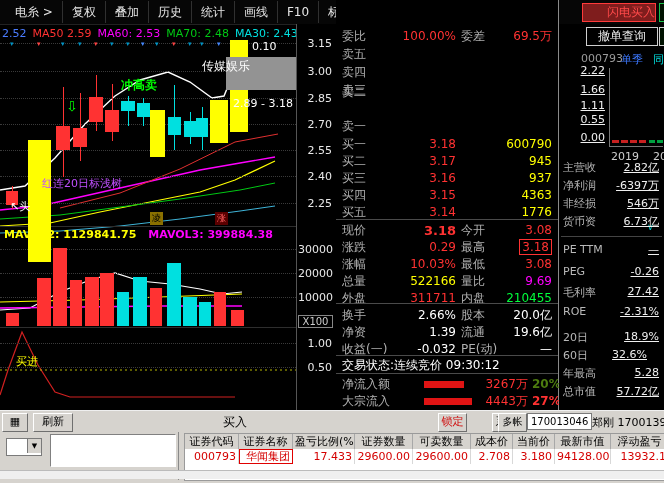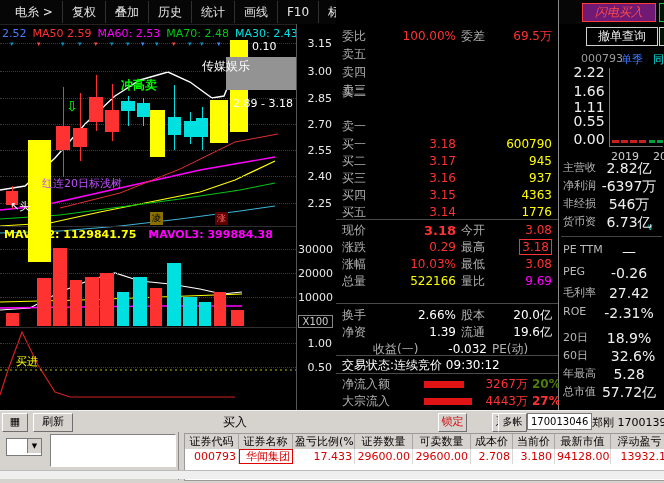--- a/index.html
+++ b/index.html
@@ -7,21 +7,21 @@
        font-family:"DejaVu Sans","Liberation Sans",sans-serif;font-size:12px;color:#ddd;}
   .abs{position:absolute;}
   
   #topbar{position:absolute;left:0;top:0;width:664px;height:24px;background:#060606;border-bottom:1px solid #222;}
   #menu-items{position:absolute;left:6px;top:0;height:24px;display:flex;align-items:center;}
   .menu-item{padding:0 9px;height:22px;line-height:22px;color:#e6e6e6;border-right:1px solid #303030;white-space:nowrap;cursor:default;}
   #stock-title{position:absolute;left:358px;top:2px;height:20px;white-space:nowrap;}
   #stock-icon{color:#ff3030;font-weight:bold;font-size:10px;margin-right:3px;}
   #stock-code{color:#ffff00;font-weight:bold;font-size:13px;}
   #stock-name{color:#00e5ff;font-weight:bold;font-size:14px;margin-left:6px;}
-  .flashbtn{position:absolute;background:#701a75;border:1px solid #ff3a3a;color:#ff4a4a;text-align:center;font-size:12px;line-height:17px;font-style:italic;}
+  .flashbtn{position:absolute;background:#7f1d1d;border:1px solid #ff3a3a;color:#ff4a4a;text-align:right;font-size:12px;line-height:17px;}
   .cutbtn{position:absolute;background:#001200;border:1px solid #19c24a;}
   
   #ma-row{position:absolute;left:2px;top:26px;width:300px;height:14px;font-size:11px;white-space:nowrap;}
   #ma-row span{margin-right:6px;}
   
   #chart{position:absolute;left:0;top:40px;width:296px;height:370px;background:#000;overflow:hidden;}
   .grid{position:absolute;left:0;width:296px;height:0;border-top:1px dotted #3a3a3a;}
   .candle-body{position:absolute;}
   .wick{position:absolute;width:1px;}
   .volbar{position:absolute;}
@@ -40,21 +40,21 @@
   .ql2{position:absolute;left:125px;color:#cfcfcf;}
   .qv2{position:absolute;left:136px;width:80px;text-align:right;}
   .qsep{position:absolute;left:0;width:222px;border-top:1px solid #4a4a4a;}
   .red{color:#ff3232;} .yel{color:#ffff00;} .mag{color:#ff00ff;} .grn{color:#00ff3c;} .wht{color:#fff;} .gry{color:#b0b0b0;}
   .pricebig{font-size:13px;font-weight:bold;}
   .hibox{border:1px solid #ff3232;padding:0 2px;}
   .flowbar{position:absolute;left:88px;top:5px;height:7px;background:#e01414;}
   
   #fin{position:absolute;left:559px;top:24px;width:105px;height:386px;background:#000;overflow:hidden;}
   .fl{position:absolute;color:#b8b8b8;font-size:11px;white-space:nowrap;}
-  .fv{position:absolute;text-align:center;color:#f0f0f0;font-size:14px;white-space:nowrap;}
+  .fv{position:absolute;text-align:right;color:#f0f0f0;font-size:11px;white-space:nowrap;text-decoration:underline;}
   #miniplot{position:absolute;left:50px;top:44px;width:53px;height:78px;border-left:1px solid #777;border-bottom:1px solid #777;}
   .dash{position:absolute;height:3px;}
   #cxq{position:absolute;left:27px;top:3px;width:70px;height:17px;background:#000;border:1px solid #cfcfcf;color:#eee;text-align:center;line-height:17px;font-size:12px;}
   
   #botbar{position:absolute;left:0;top:410px;width:664px;height:22px;background:#d6d3ce;border-top:1px solid #efefef;}
   .btn3d{position:absolute;top:2px;height:17px;background:#d6d3ce;border:1px solid;border-color:#fff #6f6f6f #6f6f6f #fff;
          color:#000;font-size:11px;text-align:center;line-height:15px;cursor:default;}
   #bottom{position:absolute;left:0;top:432px;width:664px;height:51px;background:#d6d3ce;}
   #acct-field{position:absolute;left:527px;top:2px;width:60px;height:15px;background:#fff;border:1px solid #7a7a7a;
               color:#000;font-size:10px;line-height:15px;padding-left:3px;}
@@ -287,33 +287,39 @@
         <span class="qv1 red">10.03%</span>
         <span class="ql2 gry">最低</span>
         <span class="qv2"><span class="red">3.08</span></span>
       </div>
       <div class="qrow" style="top: 273px;">
         <span class="ql gry">总量</span>
         <span class="qv1 yel">522166</span>
         <span class="ql2 gry">量比</span>
         <span class="qv2"><span class="mag">9.69</span></span>
       </div>
+      <div class="qrow" style="top: 290px;">
+        <span class="ql gry">外盘</span>
+        <span class="qv1 red">311711</span>
+        <span class="ql2 gry">内盘</span>
+        <span class="qv2"><span class="grn">210455</span></span>
+      </div>
       <div class="qrow" style="top: 307px;">
         <span class="ql gry">换手</span>
         <span class="qv1 wht">2.66%</span>
         <span class="ql2 gry">股本</span>
         <span class="qv2"><span class="wht">20.0亿</span></span>
       </div>
       <div class="qrow" style="top: 324px;">
         <span class="ql gry">净资</span>
         <span class="qv1 wht">1.39</span>
         <span class="ql2 gry">流通</span>
         <span class="qv2"><span class="wht">19.6亿</span></span>
       </div>
-      <div class="qrow" style="top: 341px; margin-left: 31px;">
+      <div class="qrow" style="top: 341px;">
         <span class="ql gry">收益(一)</span>
         <span class="qv1 wht">-0.032</span>
         <span class="ql2 gry">PE(动)</span>
         <span class="qv2"><span class="wht">—</span></span>
       </div>
       <div class="qsep" style="top: 303px;"></div>
       <div class="qsep" style="top: 355px;"></div>
       <div class="qrow" style="top: 357px;">
         <span class="ql wht" style="left: 6px;">交易状态:连续竞价 09:30:12</span>
       </div>
@@ -366,21 +372,21 @@
       <div class="fv" style="left: 40px; top: 219px; width: 60px;">—</div>
       <div class="fl" style="left: 4px; top: 241px;">PEG</div>
       <div class="fv" style="left: 40px; top: 241px; width: 60px;">-0.26</div>
       <div class="fl" style="left: 4px; top: 261px;">毛利率</div>
       <div class="fv" style="left: 40px; top: 261px; width: 60px;">27.42</div>
       <div class="fl" style="left: 4px; top: 281px;">ROE</div>
       <div class="fv" style="left: 40px; top: 281px; width: 60px;">-2.31%</div>
       <div class="fl" style="left: 4px; top: 306px;">20日</div>
       <div class="fv" style="left: 40px; top: 306px; width: 60px;">18.9%</div>
       <div class="fl" style="left: 4px; top: 324px;">60日</div>
-      <div class="fv" style="left: 44px; top: 324px; width: 60px;">32.6%</div>
+      <div class="fv" style="left: 28px; top: 324px; width: 60px;">32.6%</div>
       <div class="fl" style="left: 4px; top: 342px;">年最高</div>
       <div class="fv" style="left: 40px; top: 342px; width: 60px;">5.28</div>
       <div class="fl" style="left: 4px; top: 360px;">总市值</div>
       <div class="fv" style="left: 40px; top: 360px; width: 60px;">57.72亿</div>
     </div>
 
   <div id="botbar">
     <div class="btn3d" style="left:2px;width:24px;">▦</div>
     <div class="btn3d" style="left:33px;width:38px;">刷新</div>
     <div id="buy-label">买入</div>

